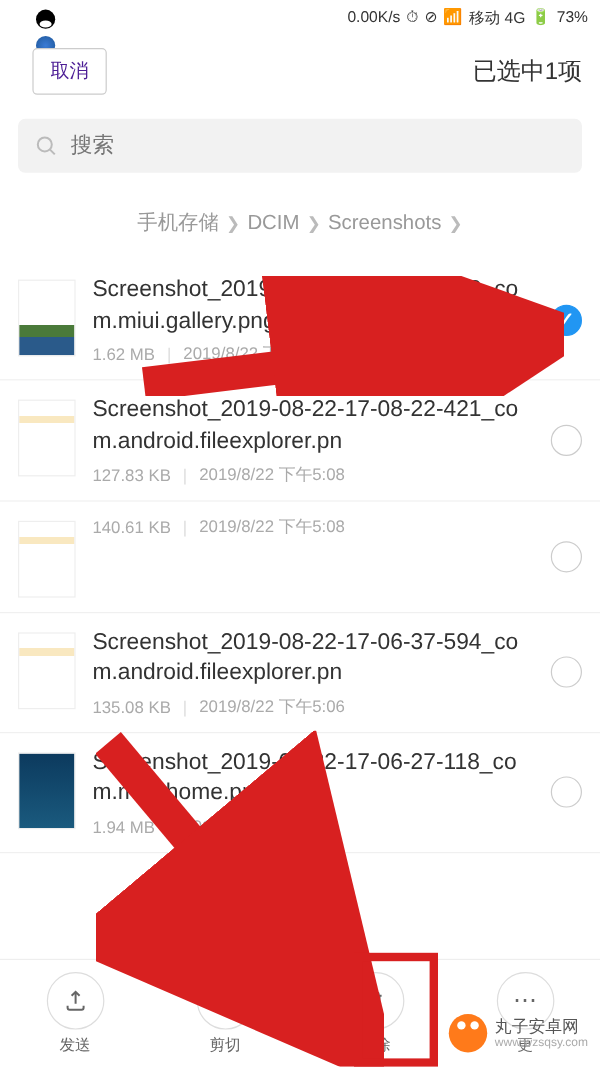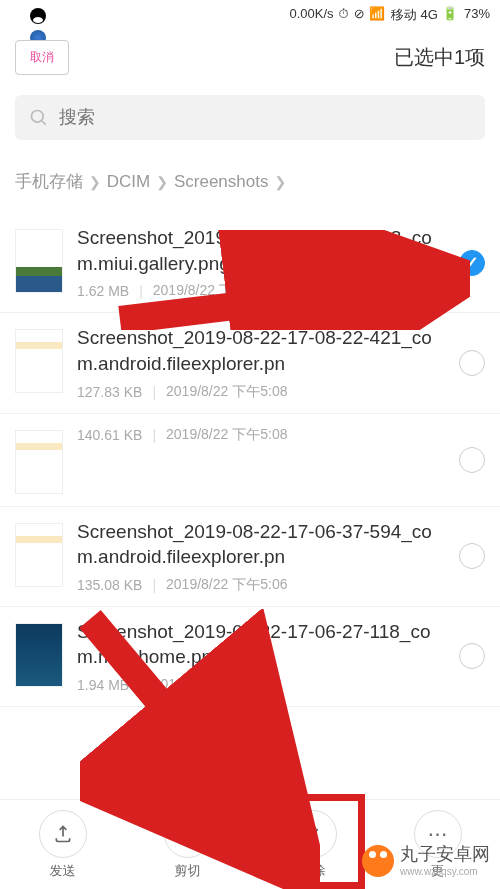--- a/index.html
+++ b/index.html
@@ -29,22 +29,23 @@
       display: flex;
       align-items: center;
       justify-content: space-between;
       padding: 10px 15px 20px;
     }
     .header-btn {
       border: 1px solid #ccc;
       background: #fff;
       padding: 8px 14px;
       border-radius: 4px;
-      font-size: 12px;
-      color: #ec4899;
+      font-size: 16px;
+      color: #4c1d95;
+      margin-left: 12px;
     }
     .header-title {
       font-size: 20px;
       color: #333;
     }
     .search-bar {
       margin: 0 15px 20px;
       background: #f2f2f2;
       border-radius: 6px;
       display: flex;
@@ -61,20 +62,21 @@
       flex: 1;
       outline: none;
     }
     .breadcrumb {
       display: flex;
       align-items: center;
       padding: 10px 15px 20px;
       font-size: 17px;
       color: #999;
       gap: 6px;
+      justify-content: center;
     }
     .breadcrumb-chevron { color: #bbb; font-size: 14px; }
     .file-list { }
     .file-item {
       display: flex;
       align-items: flex-start;
       padding: 12px 15px;
       gap: 14px;
       border-bottom: 1px solid #f0f0f0;
       position: relative;
@@ -211,21 +213,21 @@
     .wm-logo::before, .wm-logo::after {
       content: '';
       position: absolute;
       width: 7px;
       height: 7px;
       background: #fff;
       border-radius: 50%;
     }
     .wm-logo::before { top: 6px; left: 7px; }
     .wm-logo::after { top: 6px; right: 7px; }
-    .wm-text { font-size: 18px; color: #555; line-height: 1.2; }
+    .wm-text { font-size: 14px; color: #555; line-height: 1.2; }
     .wm-sub { font-size: 10px; color: #aaa; }
   </style>
 </head>
 <body>
 
 <div class="status-bar">
   <div class="status-left">
     <span>下午5:10</span>
     <span class="penguin-icon"></span>
     <span class="earth-icon"></span>

